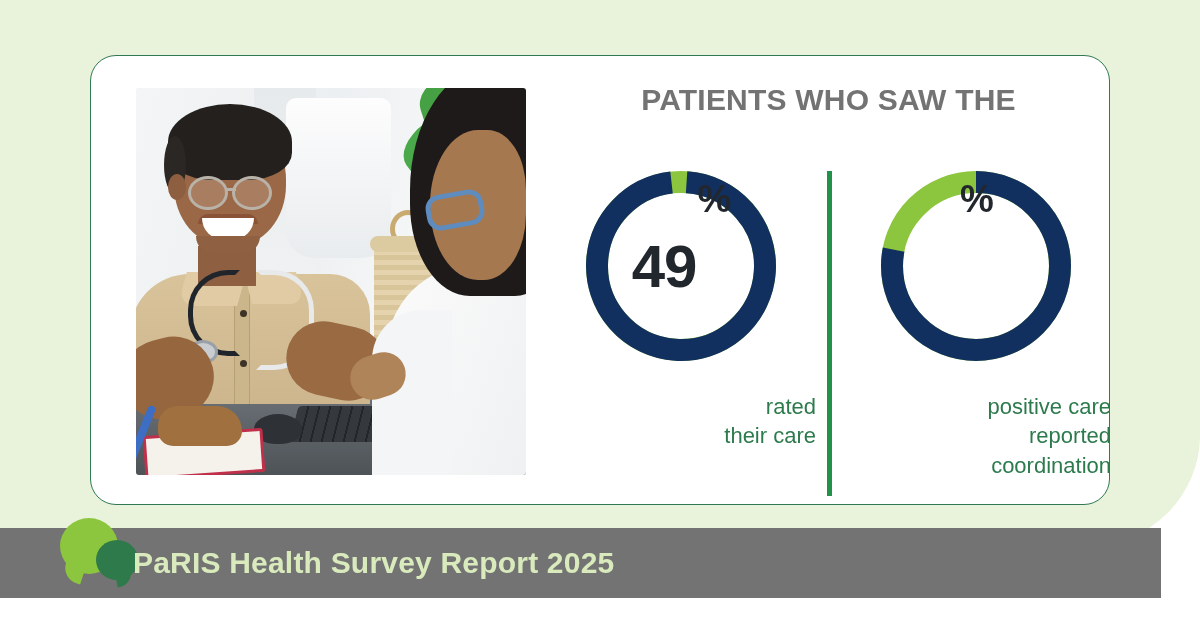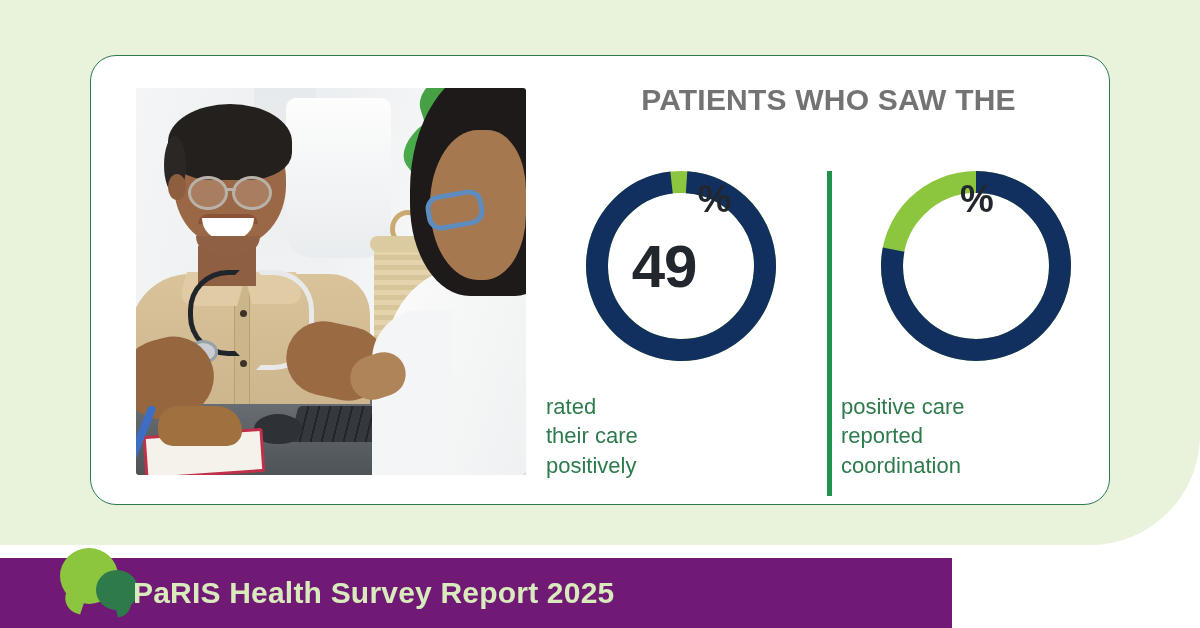--- a/index.html
+++ b/index.html
@@ -160,31 +160,31 @@
   .donut { position:relative; width:200px; height:200px; margin:0 auto; }
   .donut svg { display:block; }
   .donut-value {
     position:absolute; inset:0; display:flex; align-items:center; justify-content:center;
     color:#22272e; font-weight:bold; font-size:60px; letter-spacing:-1px;
   }
   .donut-value .pct { font-size:38px; font-weight:bold; margin-left:1px; align-self:flex-start;
     margin-top:12px; }
 
   .caption {
-    margin-top:26px; text-align:left; color:#2d7a4d;
+    margin-top:26px; text-align:right; color:#2d7a4d;
     font-size:22px; line-height:1.34;
   }
   .caption .cl { display:block; }
   .caption .cl-bold { font-weight:normal; }
 
   
   .white-gap { position:absolute; left:0; top:545px; width:1200px; height:13px; background:#ffffff; }
   .footer {
-    position:absolute; left:0; top:558px; width:952px; height:70px;
-    background:#701a75;
+    position:absolute; left:0; top:528px; width:1161px; height:70px;
+    background:#737373;
   }
   .logo { position:absolute; left:56px; top:-10px; width:86px; height:78px; }
   .bub-big { position:absolute; left:4px; top:0; width:58px; height:56px;
     background:#8cc63e; border-radius:50%; }
   .bub-big-tail { position:absolute; left:8px; top:42px; width:20px; height:22px;
     background:#8cc63e; border-radius:0 0 0 16px; transform:rotate(18deg); }
   .bub-small { position:absolute; left:40px; top:22px; width:42px; height:40px;
     background:#2f7a4a; border-radius:50%; }
   .bub-small-tail { position:absolute; left:60px; top:52px; width:16px; height:16px;
     background:#2f7a4a; border-radius:0 0 14px 0; transform:rotate(-12deg); }
@@ -281,21 +281,20 @@
               <circle cx="100" cy="100" r="84" fill="none" stroke="#12305f" stroke-width="22" stroke-dasharray="511.9 527.8" stroke-dashoffset="0" transform="rotate(-86.2 100 100)"></circle>
             </svg>
             <div class="donut-value">
               <span>49</span>
                 <span class="pct">%</span>
             </div>
           </div>
           <div class="caption">
             <span class="cl">rated</span>
             <span class="cl cl-bold">their care</span>
-            <span class="cl">positively</span>
           </div>
         </div>
 
         <div class="stat stat-right">
           <div class="donut">
             <svg width="200" height="200" viewBox="0 0 200 200">
               <circle cx="100" cy="100" r="84" fill="none" stroke="#8cc63e" stroke-width="22"></circle>
               <circle cx="100" cy="100" r="84" fill="none" stroke="#12305f" stroke-width="22" stroke-dasharray="411.7 527.8" stroke-dashoffset="0" transform="rotate(-90 100 100)"></circle>
             </svg>
             <div class="donut-value">

